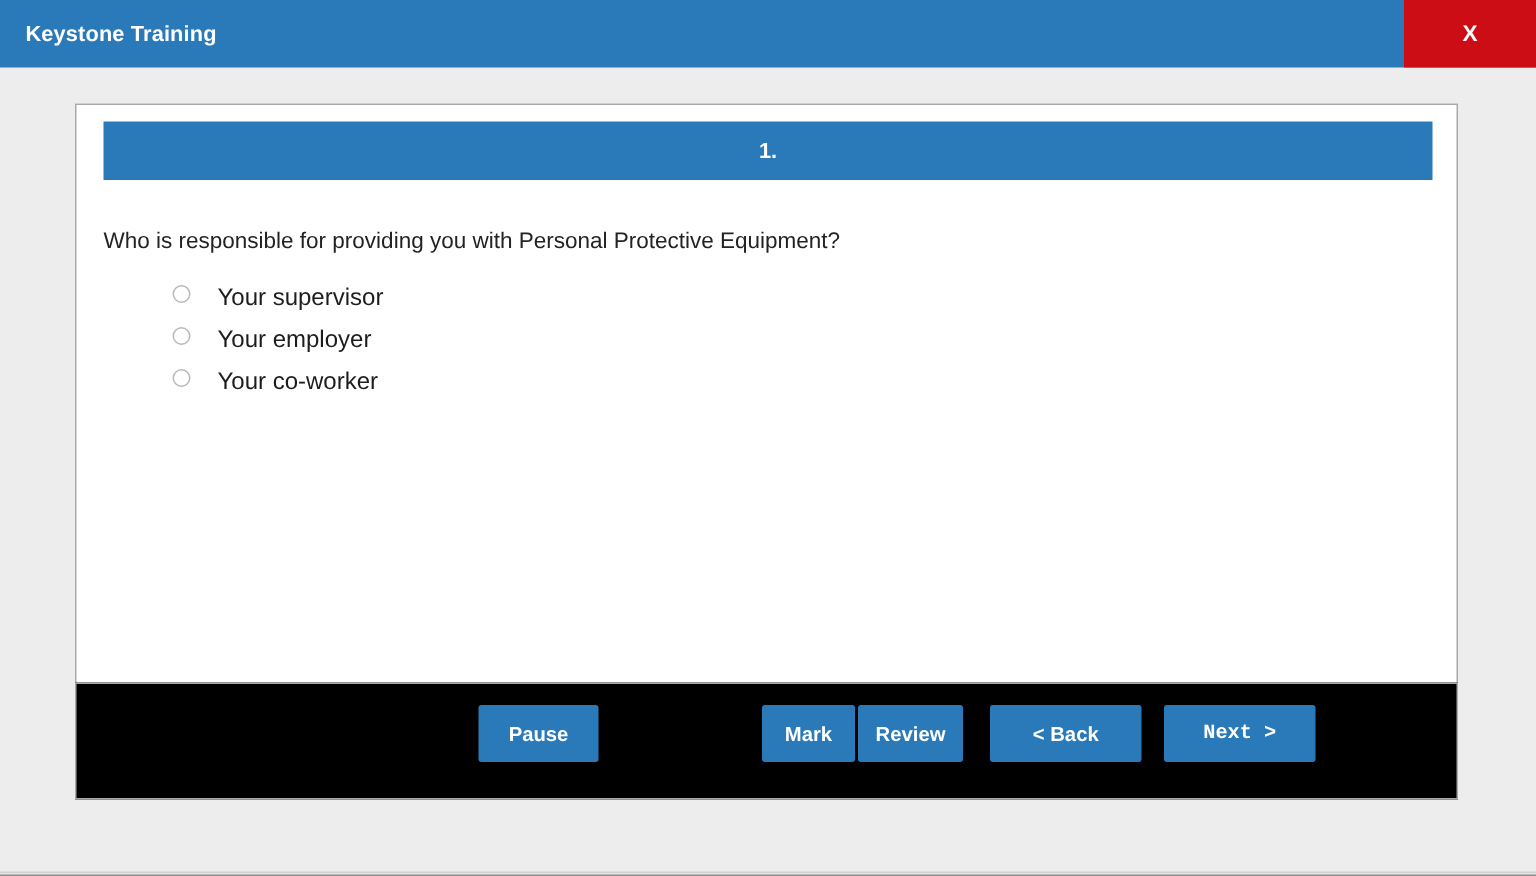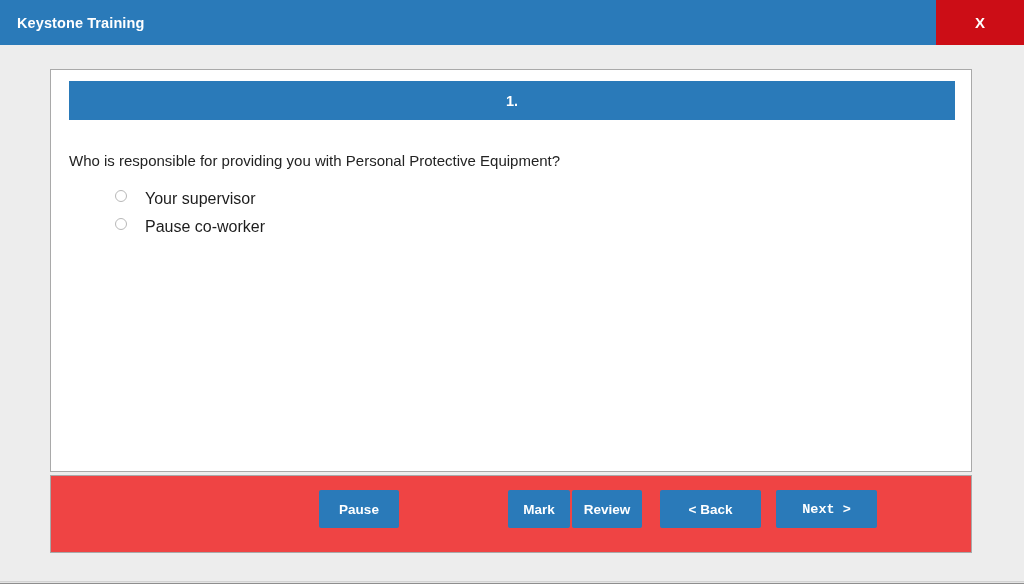--- a/index.html
+++ b/index.html
@@ -110,24 +110,24 @@
     font-size: 16px;
     color: #1d1d1d;
     line-height: 18px;
     white-space: nowrap;
   }
 
   
   #footer-panel {
     position: absolute;
     left: 50px;
-    top: 475px;
+    top: 455px;
     width: 922px;
     height: 78px;
-    background: #ef4444;
+    background: #000000;
     border: 1px solid #a9a9a9;
     box-sizing: border-box;
     padding-left: 12px;
   }
   .nav-button {
     position: absolute;
     top: 14px;
     height: 38px;
     background: #2a7ab9;
     color: #ffffff;
@@ -173,21 +173,25 @@
 <div id="question-panel">
   <div id="question-number-bar">1.</div>
   <div id="question-text">Who is responsible for providing you with Personal Protective Equipment?</div>
   <div id="options-list">
       <div class="option-row">
         <span class="option-radio"></span>
         <span class="option-label">Your supervisor</span>
       </div>
       <div class="option-row">
         <span class="option-radio"></span>
-        <span class="option-label">Pause co-worker</span>
+        <span class="option-label">Your employer</span>
+      </div>
+      <div class="option-row">
+        <span class="option-radio"></span>
+        <span class="option-label">Your co-worker</span>
       </div>
     </div>
 </div>
 
 <div id="footer-panel">
   <button class="nav-button" id="btn-pause">Pause</button>
   <button class="nav-button" id="btn-mark">Mark</button>
   <button class="nav-button" id="btn-review">Review</button>
   <button class="nav-button" id="btn-back">&lt; Back</button>
   <button class="nav-button" id="btn-next">Next &gt;</button>

